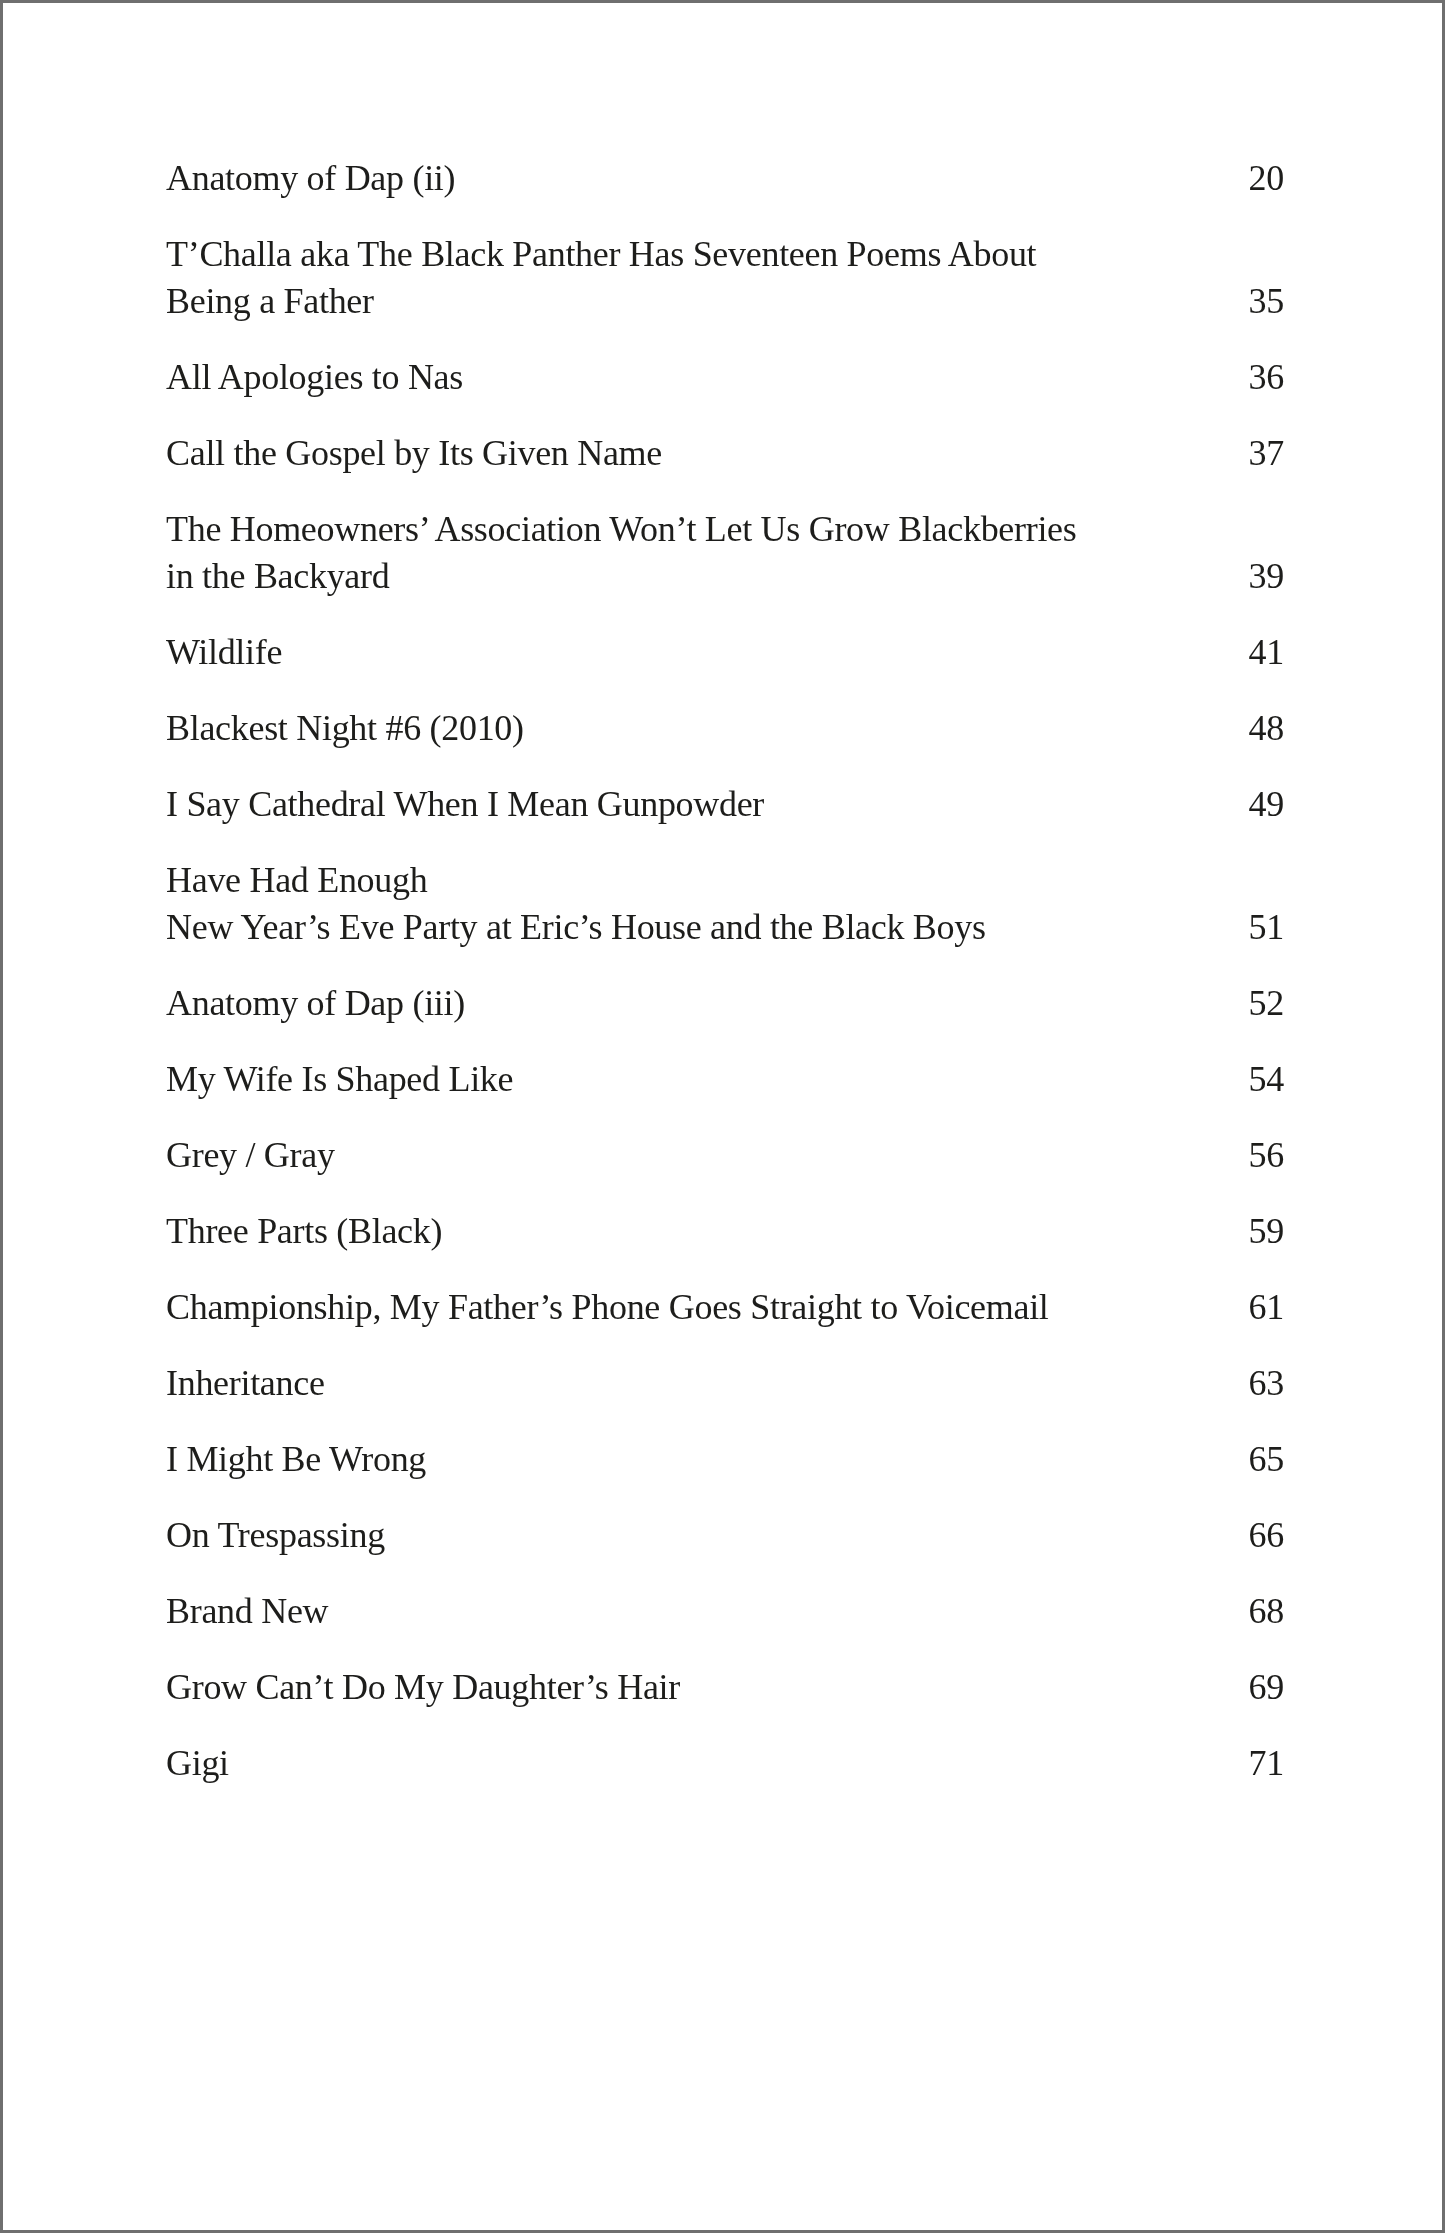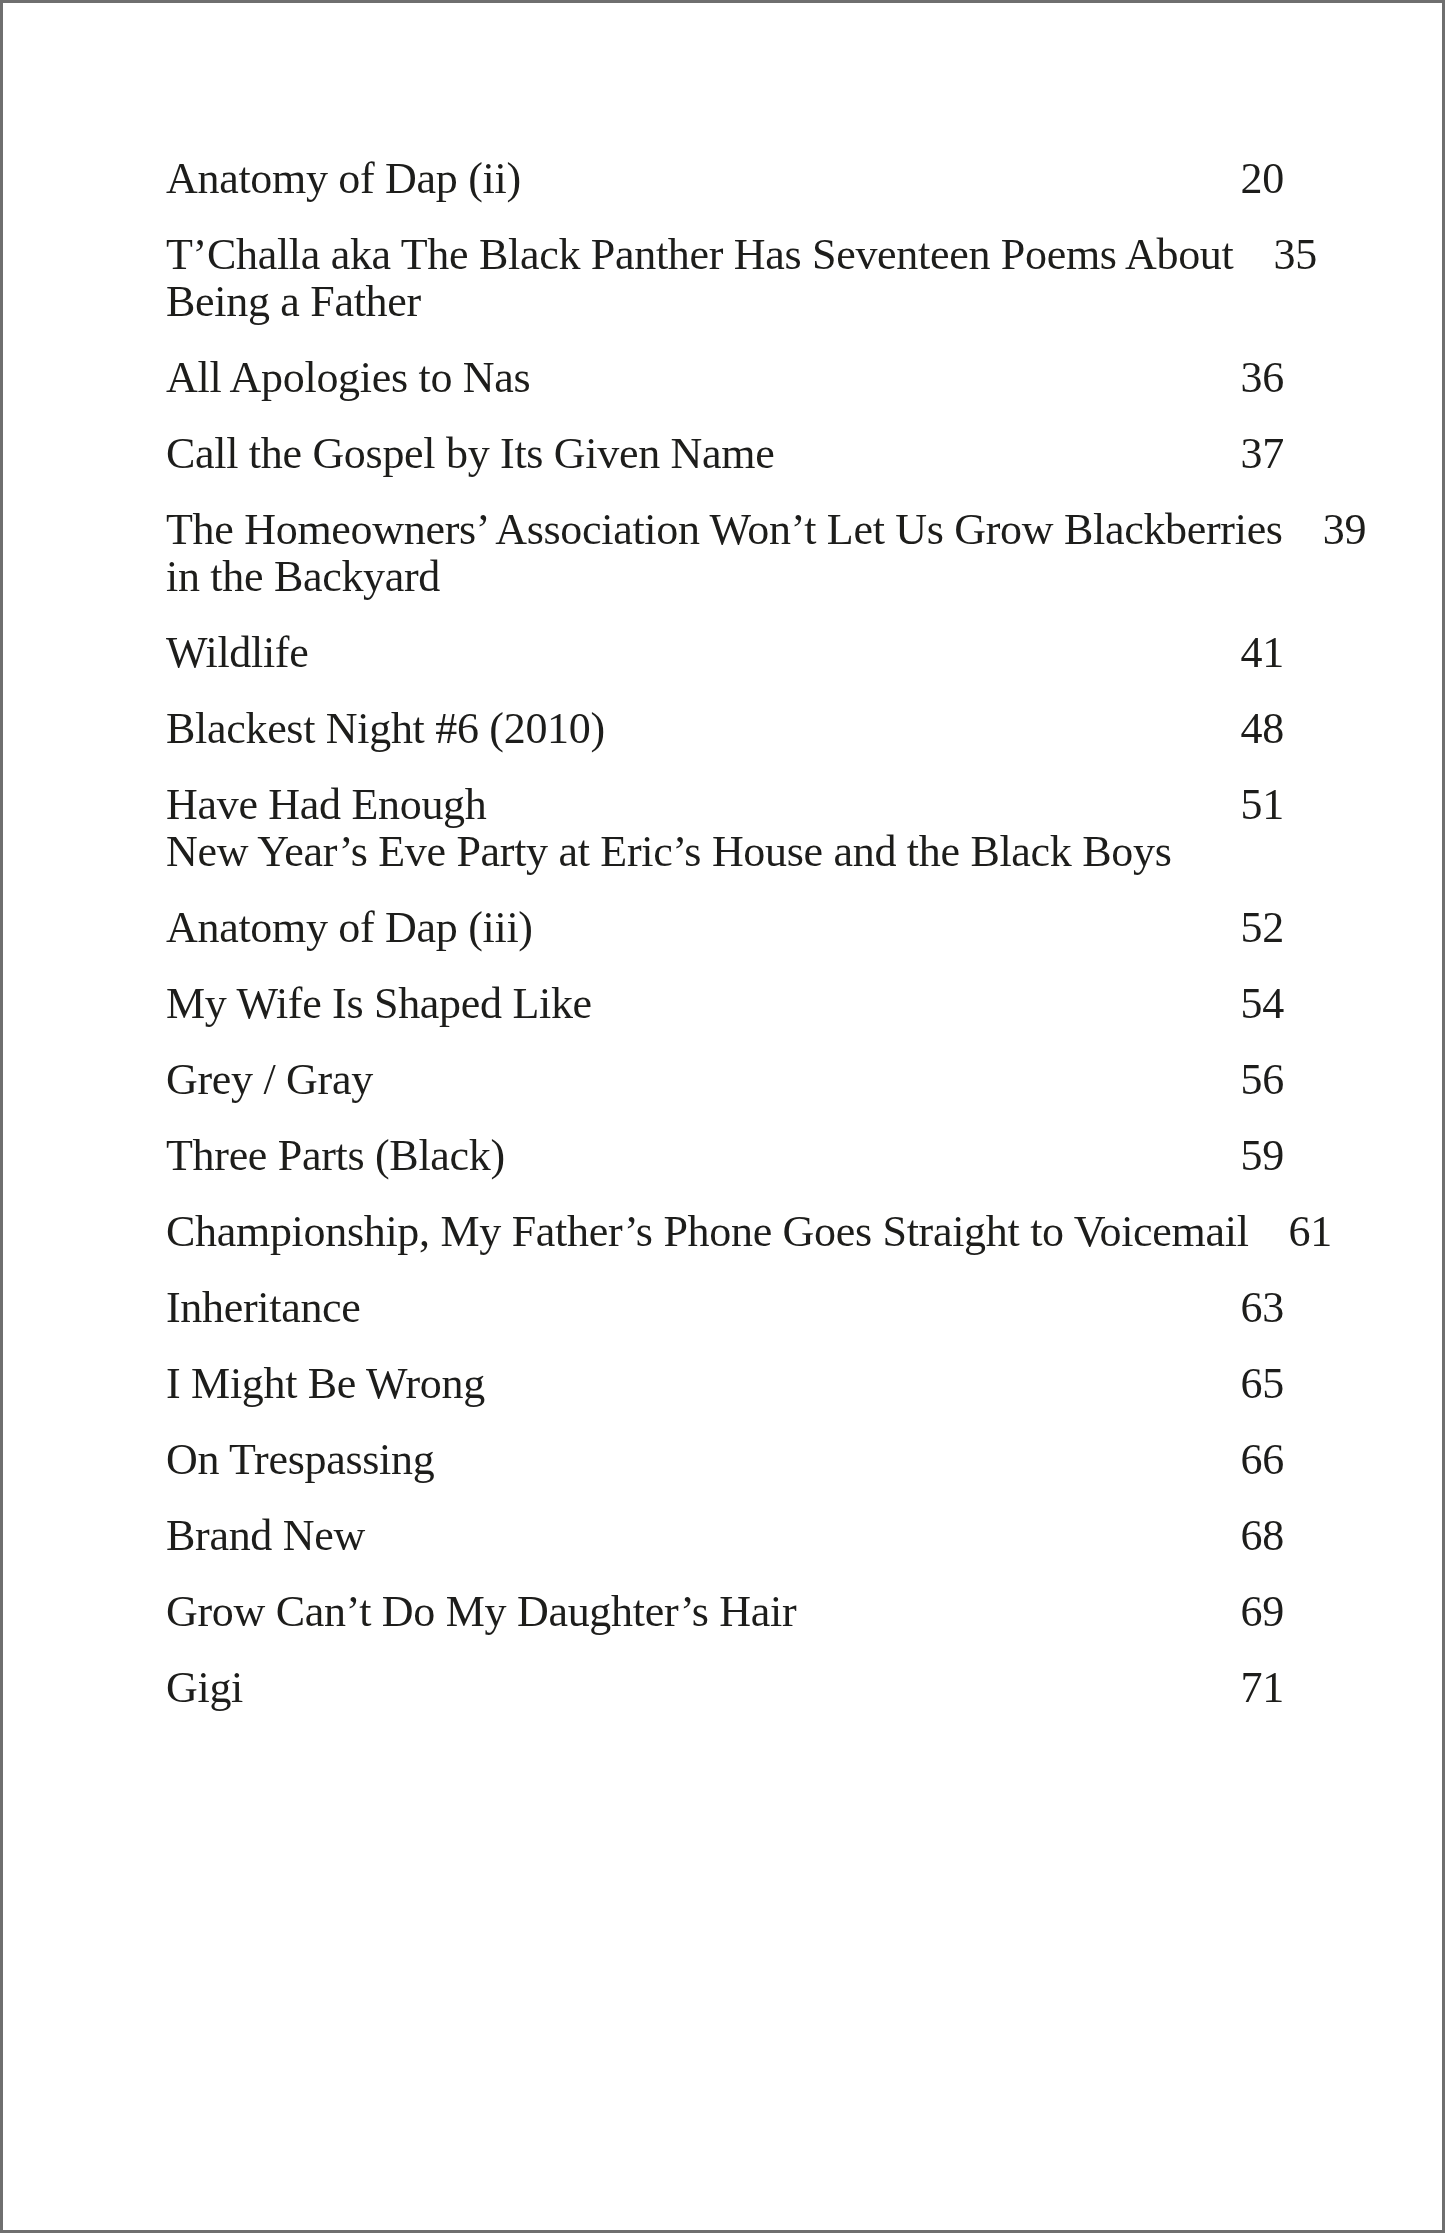--- a/index.html
+++ b/index.html
@@ -20,23 +20,23 @@
   }
   .toc {
     position: absolute;
     top: 152px;
     left: 163px;
     right: 158px;
   }
   .entry {
     display: flex;
     justify-content: space-between;
-    align-items: flex-start;
+    align-items: flex-end;
     margin-bottom: 29px;
-    font-size: 44px;
+    font-size: 36px;
     line-height: 47px;
     letter-spacing: -0.3px;
   }
   .entry-title {
     flex: 1 1 auto;
     padding-right: 40px;
   }
   .entry-title .line {
     display: block;
     white-space: nowrap;
@@ -88,20 +88,26 @@
         <div class="entry-title">
           <span class="line">Wildlife</span>
         </div>
         <div class="entry-page">41</div>
       </div>
       <div class="entry">
         <div class="entry-title">
           <span class="line">Blackest Night #6 (2010)</span>
         </div>
         <div class="entry-page">48</div>
+      </div>
+      <div class="entry">
+        <div class="entry-title">
+          <span class="line">I Say Cathedral When I Mean Gunpowder</span>
+        </div>
+        <div class="entry-page">49</div>
       </div>
       <div class="entry">
         <div class="entry-title">
           <span class="line">Have Had Enough</span>
           <span class="line">New Year’s Eve Party at Eric’s House and the Black Boys</span>
         </div>
         <div class="entry-page">51</div>
       </div>
       <div class="entry">
         <div class="entry-title">

